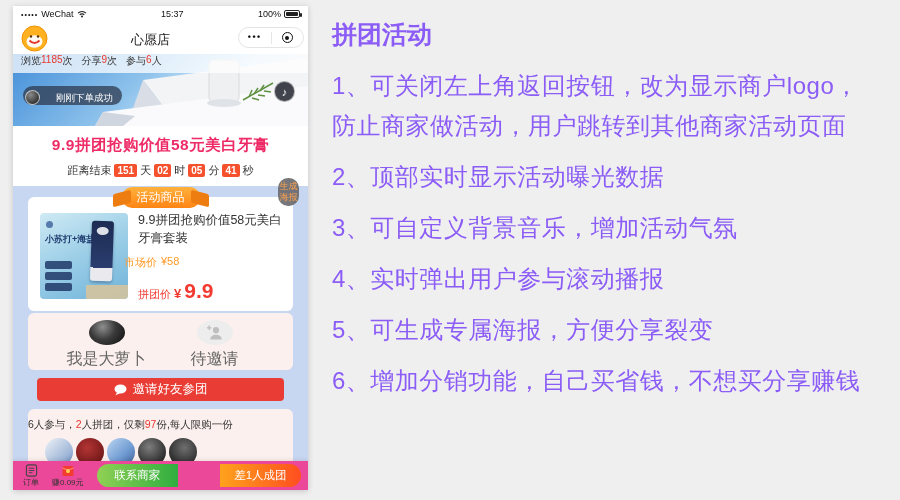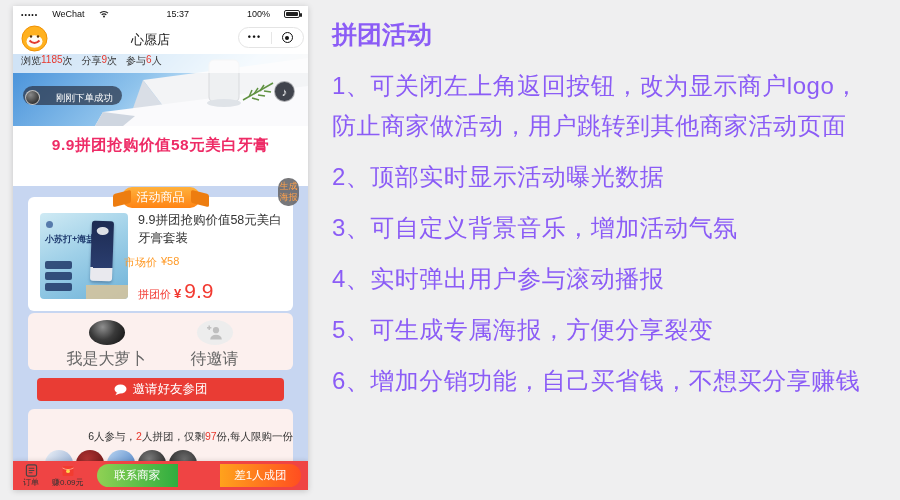--- a/index.html
+++ b/index.html
@@ -15,21 +15,21 @@
     position:absolute; left:13px; top:6px; width:295px; height:484px;
     background:#fff; box-shadow:0 1px 6px rgba(0,0,0,.18); overflow:hidden;
   }
 
   
   .status-bar {
     position:absolute; top:0; left:0; right:0; height:16px; z-index:7;
     background:#fff; display:flex; align-items:center; justify-content:space-between;
     padding:0 8px; font-size:9px; color:#111;
   }
-  .sb-left,.sb-right { display:flex; align-items:center; gap:14px; }
+  .sb-left,.sb-right { display:flex; align-items:center; gap:3px; }
   .sb-dots { font-size:7px; letter-spacing:1px; line-height:1; }
   .battery { width:16px; height:8px; border:1px solid #222; border-radius:2px; padding:1px; position:relative; }
   .battery-fill { width:100%; height:100%; background:#222; border-radius:1px; }
   .battery::after { content:""; position:absolute; right:-3px; top:2px; width:2px; height:4px; background:#222; border-radius:1px; }
 
   
   .nav-bar { position:absolute; top:16px; left:0; right:0; height:32px; background:#fff; z-index:7; }
   .logo { position:absolute; left:8px; top:3px; width:27px; height:27px; cursor:pointer; }
   .nav-title { position:absolute; left:60px; right:80px; top:9px; text-align:center; font-size:13px; color:#222; }
   .capsule {
@@ -108,21 +108,21 @@
     box-shadow:0 2px 3px rgba(20,40,80,.35); }
   .tube::before { content:""; position:absolute; left:5px; top:6px; width:12px; height:8px; border-radius:50%; background:rgba(255,255,255,.85); }
   .thumb-pill { position:absolute; left:5px; width:27px; height:8px; border-radius:2px; background:#27406f; opacity:.9; }
   .thumb-shelf { position:absolute; right:0; bottom:0; width:42px; height:14px; background:#d9c49a; opacity:.85; }
 
   .pc-title { position:absolute; left:110px; top:14px; right:8px; font-size:12.5px; color:#333; line-height:1.45; }
   .pc-market { position:absolute; left:96px; top:58px; font-size:11px; color:#ff9b29; display:flex; gap:4px; }
   .pc-price { position:absolute; left:110px; bottom:8px; color:#f23a31; display:flex; align-items:baseline; gap:3px; }
   .pc-price .lbl { font-size:11px; }
   .pc-price .cur { font-size:13px; font-weight:700; }
-  .pc-price .val { font-size:21px; font-weight:400; }
+  .pc-price .val { font-size:21px; font-weight:700; }
 
   
   .team-card {
     position:absolute; top:307px; left:15px; width:265px; height:57px;
     background:#fcf0ee; border-radius:6px; display:flex; justify-content:center; gap:36px; padding-top:7px;
   }
   .member { display:flex; flex-direction:column; align-items:center; width:72px; }
   .member-avatar { width:36px; height:36px; border-radius:50%;
     background:radial-gradient(circle at 38% 28%, #8f8f8f 0%, #3a3a3a 45%, #0e0e0e 100%); }
   .pending-avatar { width:36px; height:36px; border-radius:50%; background:#ededed;
@@ -134,33 +134,33 @@
     position:absolute; top:372px; left:24px; width:247px; height:23px; z-index:2;
     background:#e93c34; border-radius:4px; color:#fff; font-size:12.5px;
     display:flex; align-items:center; justify-content:center; gap:6px; cursor:pointer;
   }
 
   
   .group-card {
     position:absolute; top:403px; left:15px; width:265px; height:82px;
     background:#fcf0ee; border-radius:6px; overflow:hidden;
   }
-  .group-stats { margin-top:21px; text-align:right; font-size:10.5px; color:#333; }
+  .group-stats { margin-top:9px; text-align:left; font-size:10.5px; color:#333; }
   .group-stats .red { color:#e8372c; }
   .group-avatars { display:flex; gap:3px; padding-left:17px; margin-top:6px; }
   .ga { width:28px; height:28px; border-radius:50%; flex:0 0 auto; }
   .ga1 { background:linear-gradient(135deg,#eef2f7 0%,#9fb6d8 70%,#5a7fb5 100%); }
   .ga2 { background:radial-gradient(circle at 40% 35%, #b33434, #5e1010); }
   .ga3 { background:linear-gradient(135deg,#bcd6f2 0%,#6f9bd2 60%,#3f5f96 100%); }
   .ga4 { background:radial-gradient(circle at 40% 32%, #7d7d7d, #0d0d0d); }
   .ga5 { background:radial-gradient(circle at 55% 35%, #6f6f6f, #121212); }
 
   
   .bottom-bar {
-    position:absolute; bottom:0; left:0; right:0; height:29px; background:#ef4444; z-index:6;
+    position:absolute; bottom:0; left:0; right:0; height:29px; background:#ec4899; z-index:6;
     display:flex; align-items:center; padding:0 7px 0 10px; box-shadow:0 -1px 4px rgba(0,0,0,.1);
   }
   .bb-item { display:flex; flex-direction:column; align-items:center; margin-right:13px; font-size:8px; color:#333; line-height:1; cursor:pointer; }
   .bb-item .bb-label { margin-top:2px; white-space:nowrap; }
   .bb-buttons { flex:1; height:23px; display:flex; border-radius:12px; overflow:hidden; }
   .bb-green { flex:1; background:linear-gradient(90deg,#90d154,#2fad3f); color:#fff; font-size:11.5px;
     display:flex; align-items:center; justify-content:center; cursor:pointer; }
   .bb-orange { flex:1; background:linear-gradient(90deg,#ffa21c,#ff4e20); color:#fff; font-size:11.5px;
     display:flex; align-items:center; justify-content:center; cursor:pointer;margin-left:42px; }
 
@@ -260,20 +260,31 @@
       <span class="toast-text">刚刚下单成功</span>
     </div>
 
     <div class="music-btn">
       <span>♪</span>
     </div>
   </div>
 
   <div class="hero">
     <div class="headline">9.9拼团抢购价值58元美白牙膏</div>
+    <div class="countdown">
+      <span>距离结束</span>
+      <span class="cd-box">151</span>
+      <span>天</span>
+      <span class="cd-box">02</span>
+      <span>时</span>
+      <span class="cd-box">05</span>
+      <span>分</span>
+      <span class="cd-box">41</span>
+      <span>秒</span>
+    </div>
   </div>
 
   <div class="page-bg"></div>
 
   <div class="poster-tag">
     <div>生成</div>
     <div>海报</div>
   </div>
 
   <div class="product-card">

